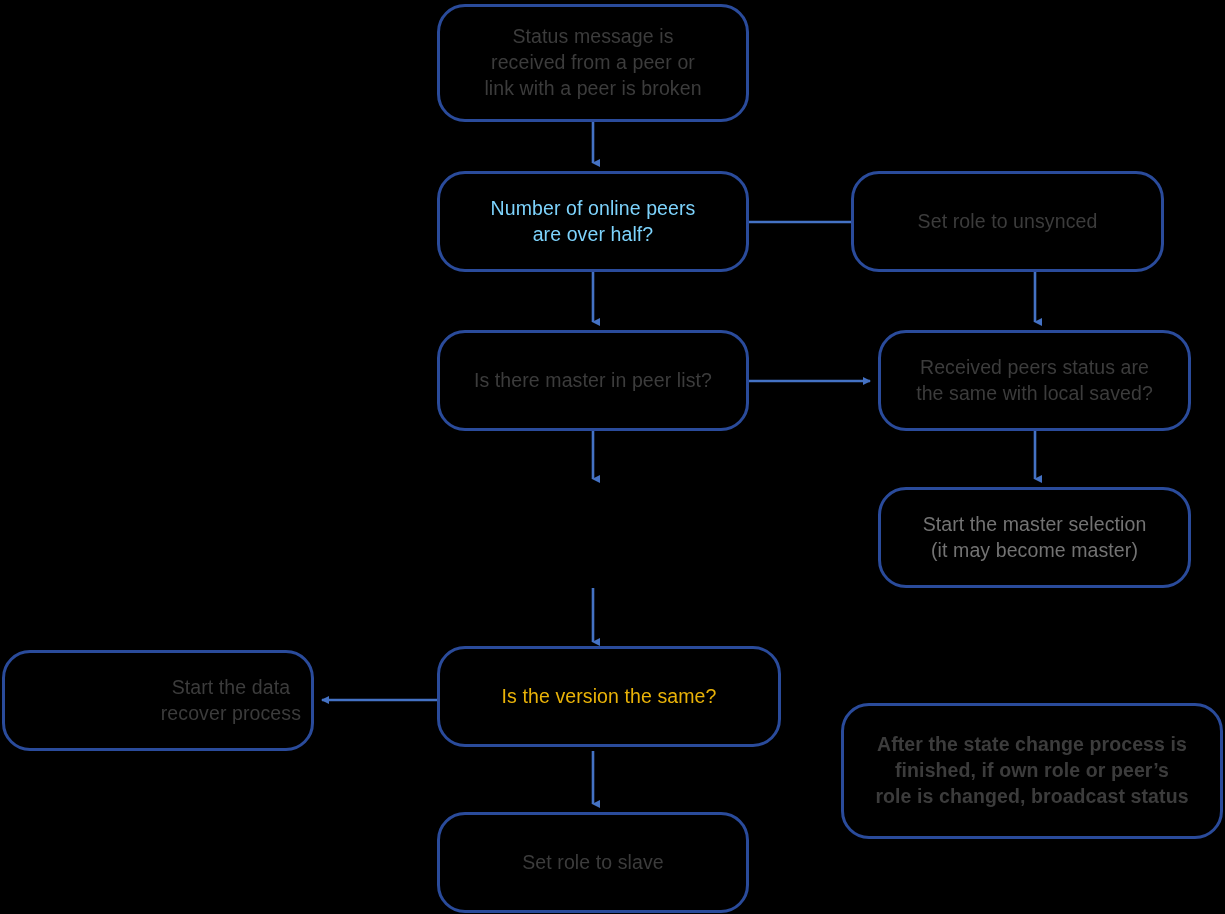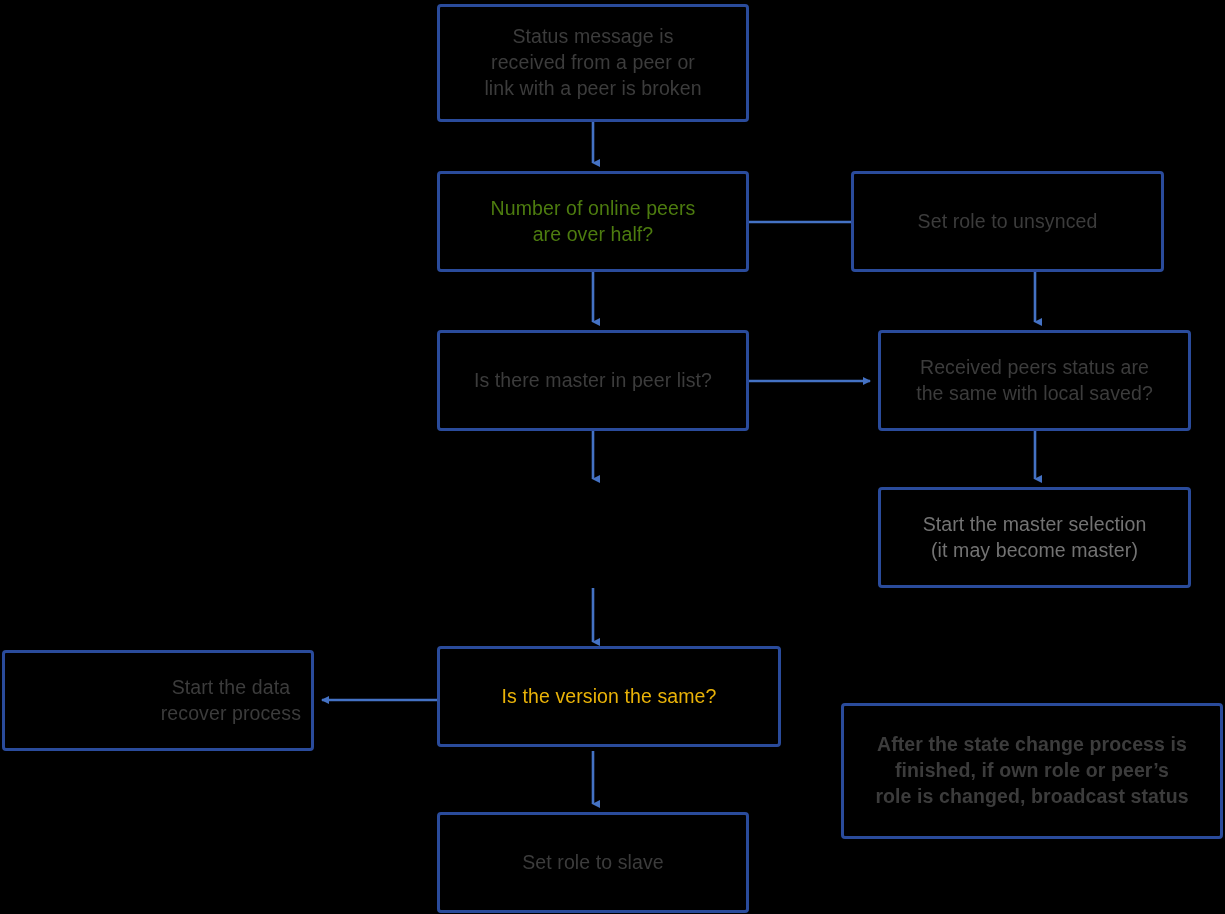--- a/index.html
+++ b/index.html
@@ -12,21 +12,21 @@
     width: 1225px;
     height: 914px;
     background: #000000;
     overflow: hidden;
     font-family: "Liberation Sans", sans-serif;
   }
   .node {
     position: absolute;
     box-sizing: border-box;
     border: 3px solid #2a4b9b;
-    border-radius: 4px;
+    border-radius: 28px;
     background: #000000;
     color: #3c3c3c;
     display: flex;
     align-items: center;
     justify-content: center;
     text-align: center;
     font-size: 19.5px;
     line-height: 1.32;
     letter-spacing: 0.1px;
     padding: 4px 10px;
@@ -81,21 +81,21 @@
 
       <line x1="593" y1="751" x2="593" y2="804" marker-end="url(#arrow-down)"></line>
     </g>
   </svg>
 
   <div class="node" style="left: 437px; top: 4px; width: 312px; height: 118px; border-color: rgb(42, 75, 155); color: rgb(60, 60, 60);">
     <span class="node-label">Status message is
 received from a peer or
 link with a peer is broken</span>
   </div>
-  <div class="node" style="left: 437px; top: 171px; width: 312px; height: 101px; border-color: rgb(42, 75, 155); color: #4d7c0f;">
+  <div class="node" style="left: 437px; top: 171px; width: 312px; height: 101px; border-color: rgb(42, 75, 155); color: #7dd3fc;">
     <span class="node-label">Number of online peers
 are over half?</span>
   </div>
   <div class="node" style="left: 851px; top: 171px; width: 313px; height: 101px; border-color: rgb(42, 75, 155); color: rgb(60, 60, 60);">
     <span class="node-label">Set role to unsynced</span>
   </div>
   <div class="node" style="left: 437px; top: 330px; width: 312px; height: 101px; border-color: rgb(42, 75, 155); color: rgb(60, 60, 60);">
     <span class="node-label">Is there master in peer list?</span>
   </div>
   <div class="node" style="left: 878px; top: 330px; width: 313px; height: 101px; border-color: rgb(42, 75, 155); color: rgb(60, 60, 60);">

